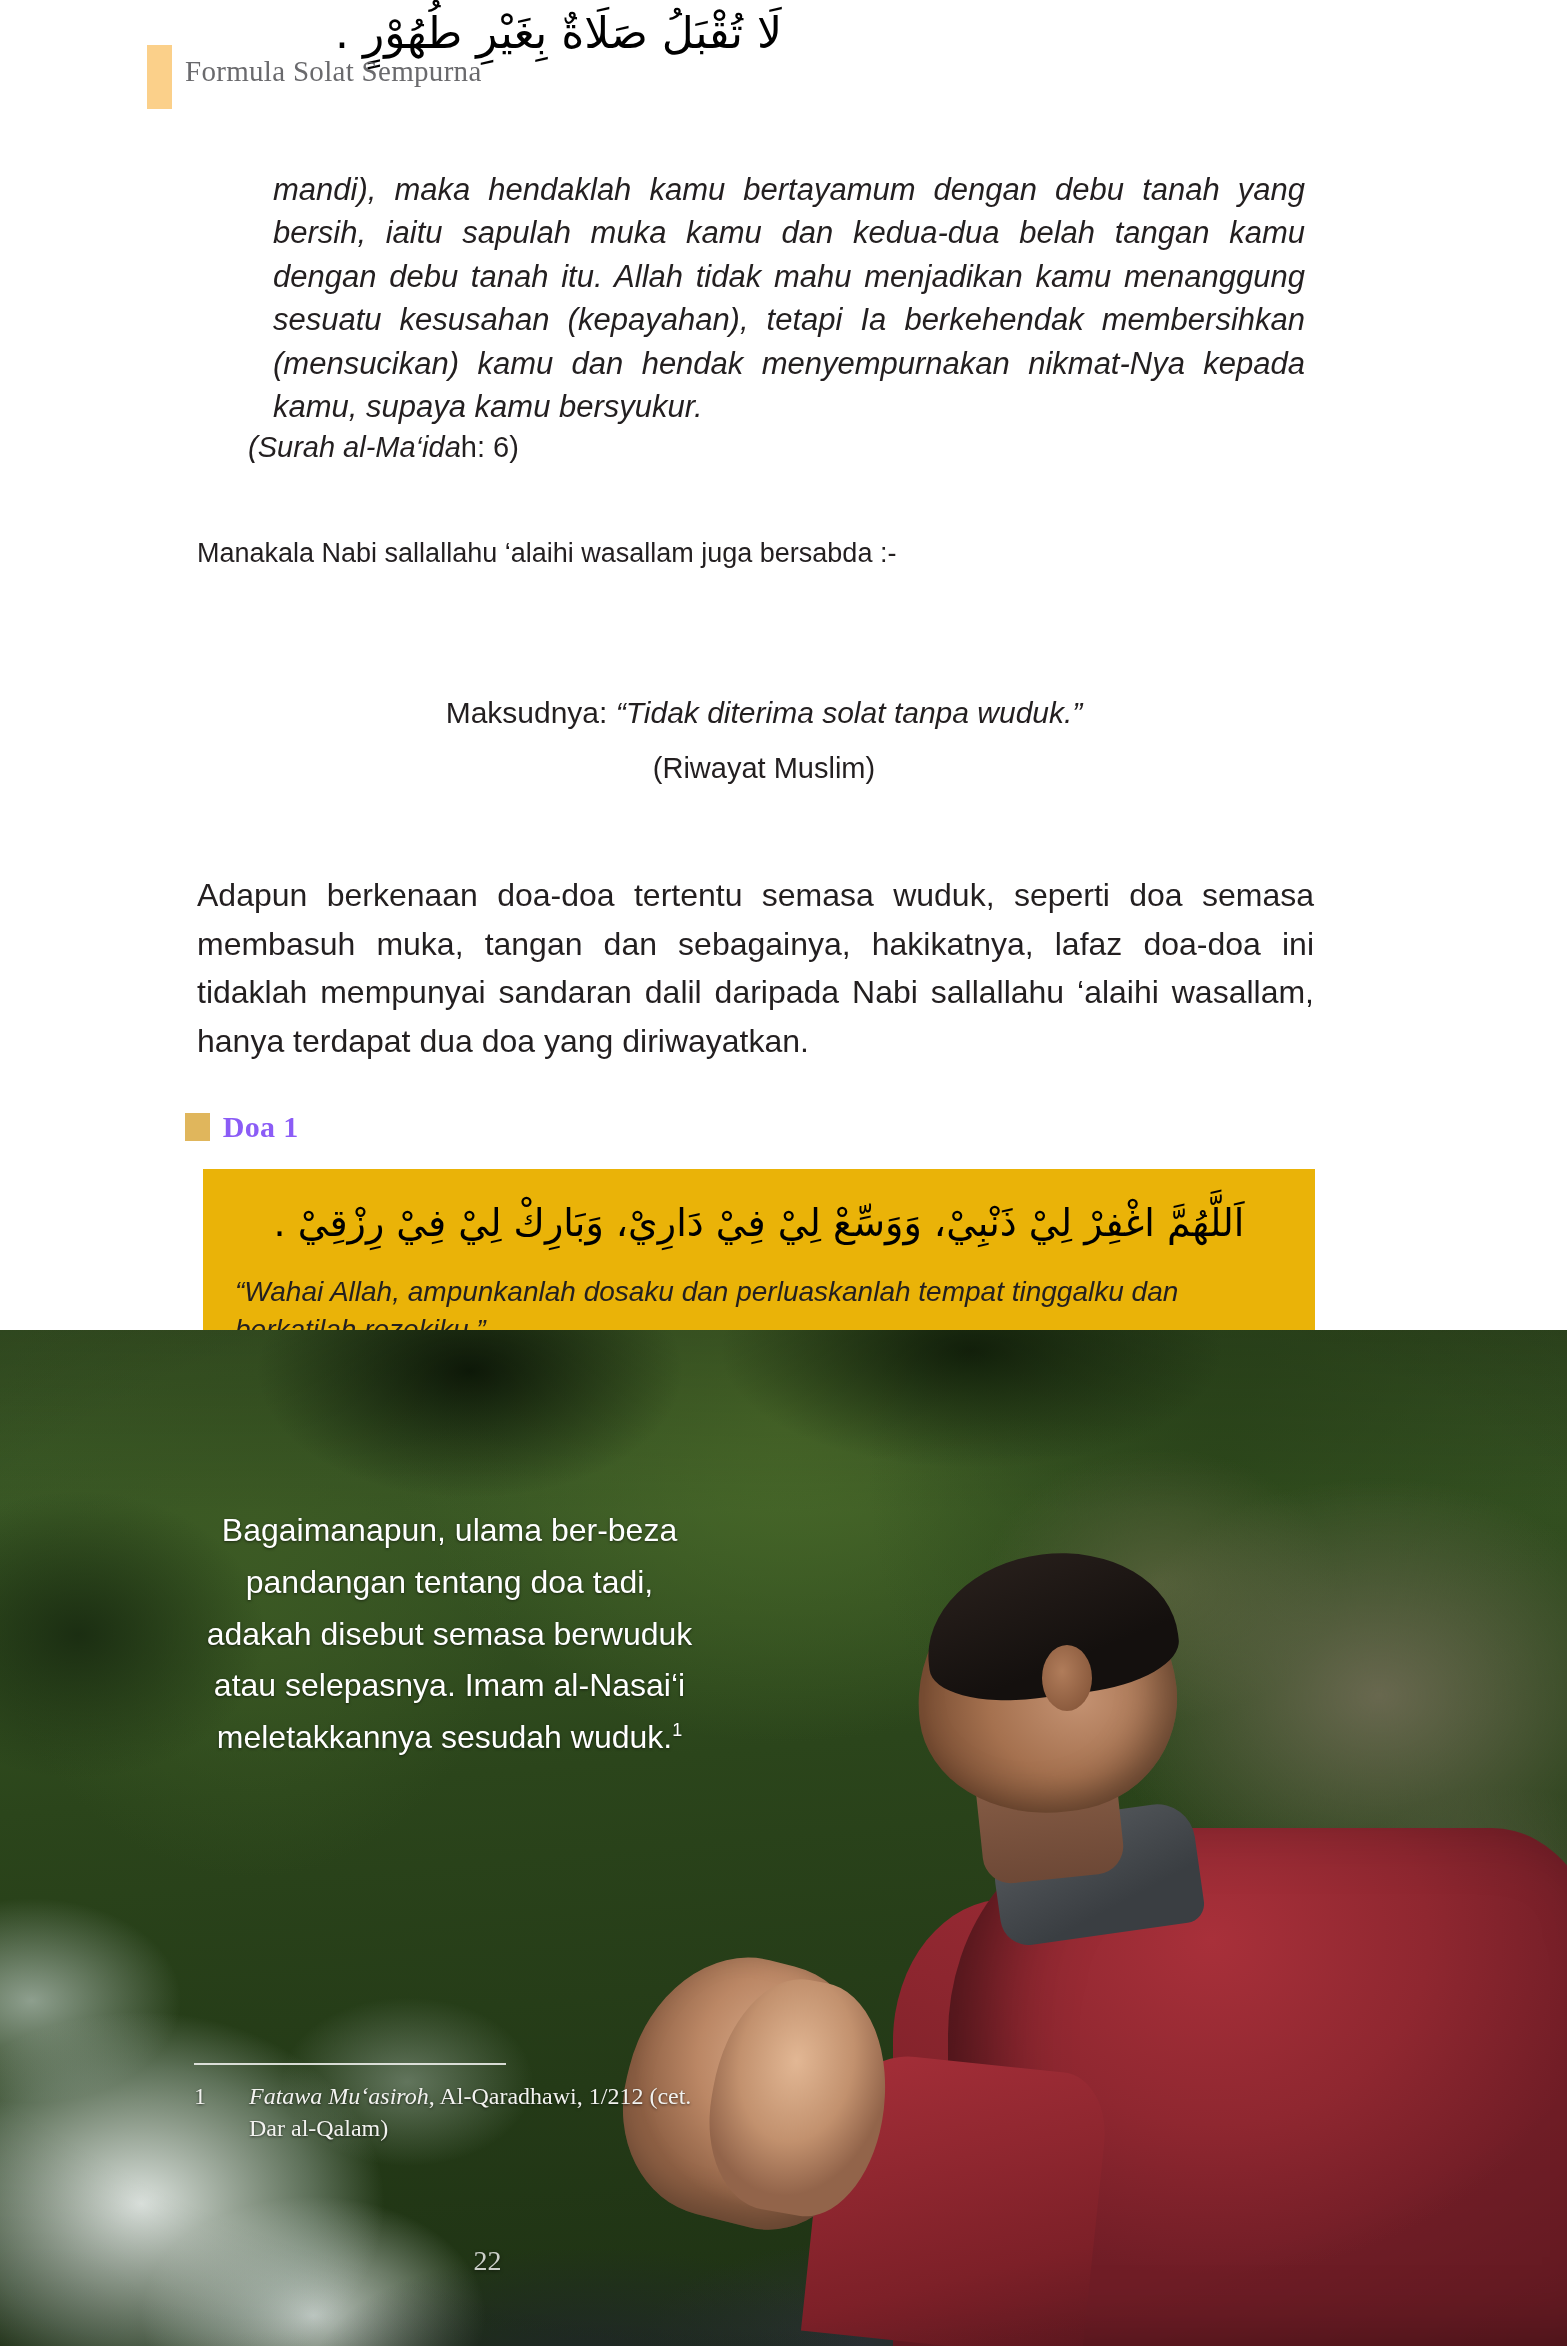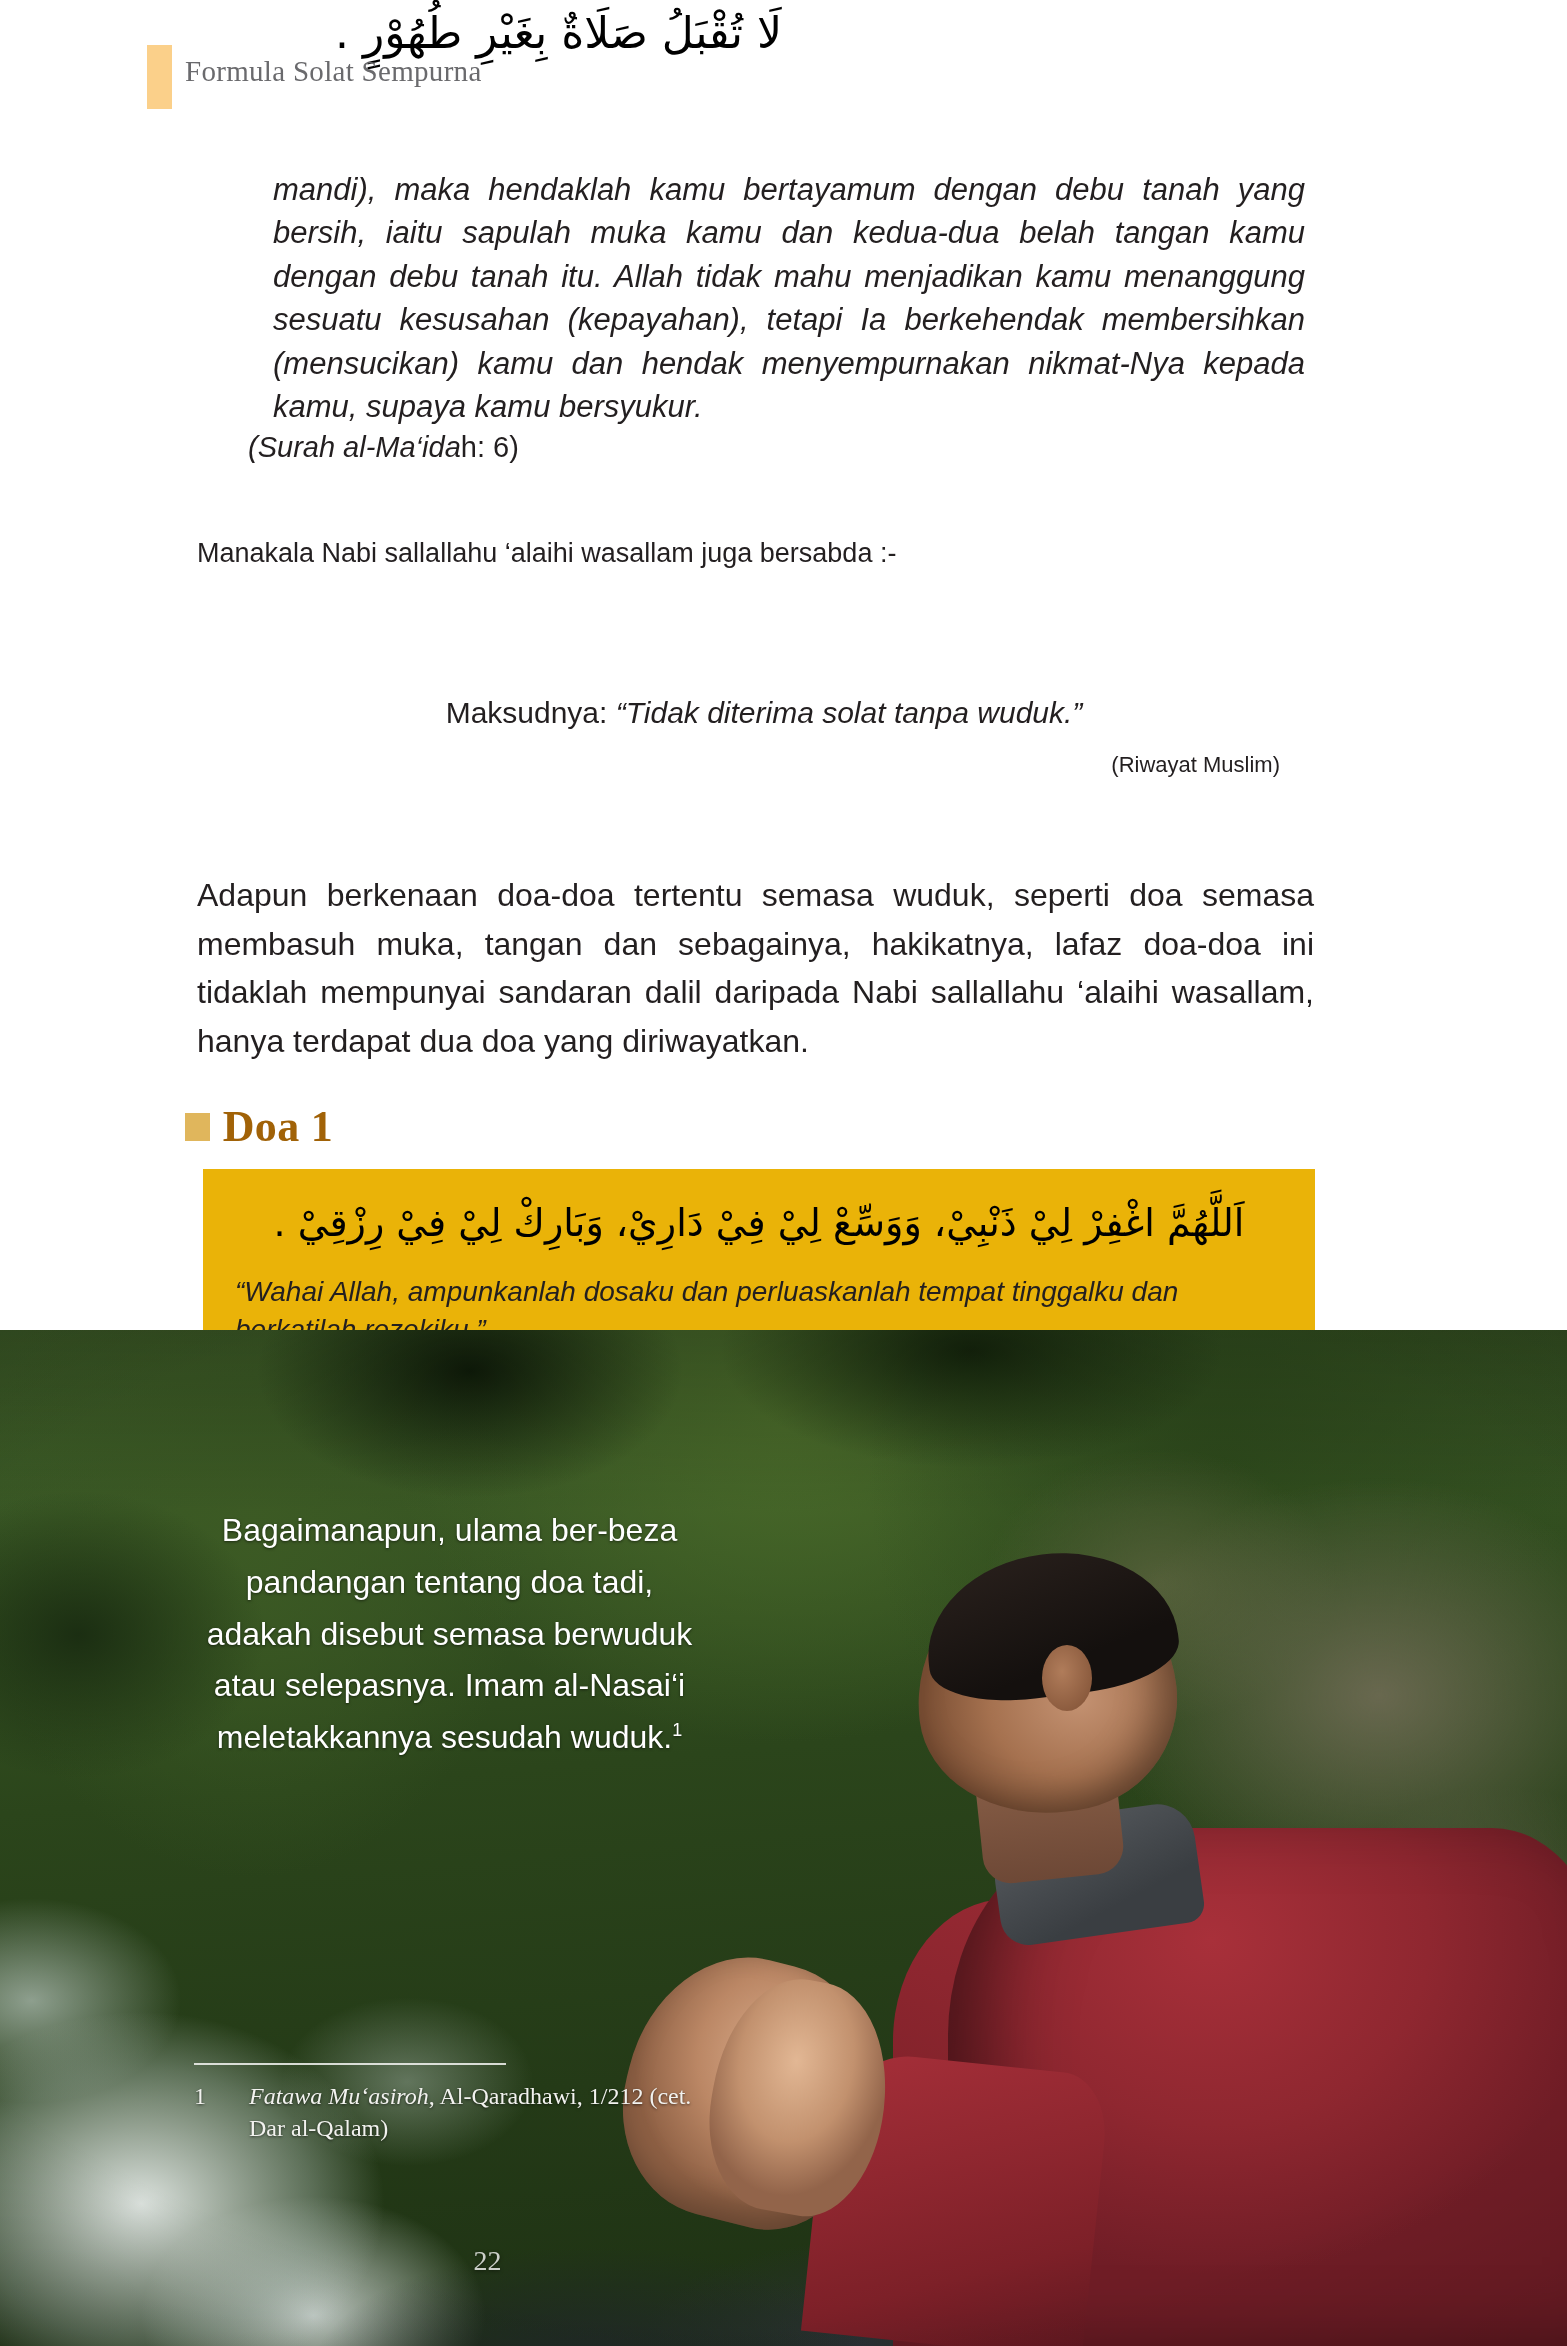--- a/index.html
+++ b/index.html
@@ -104,22 +104,22 @@
     width: 1032px;
     font-size: 30px;
     text-align: center;
   }
   #hadith-meaning .quoted { font-style: italic; }
 
   #hadith-source {
     top: 752px;
     left: 248px;
     width: 1032px;
-    font-size: 22px;
-    text-align: right;
+    font-size: 29px;
+    text-align: center;
   }
 
   #body-para {
     top: 871px;
     font-size: 32px;
     line-height: 1.52;
     text-align: justify;
   }
 
   
@@ -134,22 +134,22 @@
   }
   #doa-bullet {
     width: 24.6px;
     height: 28px;
     background: #e0b65c;
     display: inline-block;
   }
   #doa-label {
     font-family: "Liberation Serif", serif;
     font-weight: bold;
-    font-size: 44px;
-    color: #a16207;
+    font-size: 30px;
+    color: #8b5cf6;
     letter-spacing: 0.3px;
   }
 
   
   #doa-box {
     position: absolute;
     left: 203px;
     top: 1169px;
     width: 1112px;
     height: 284px;

